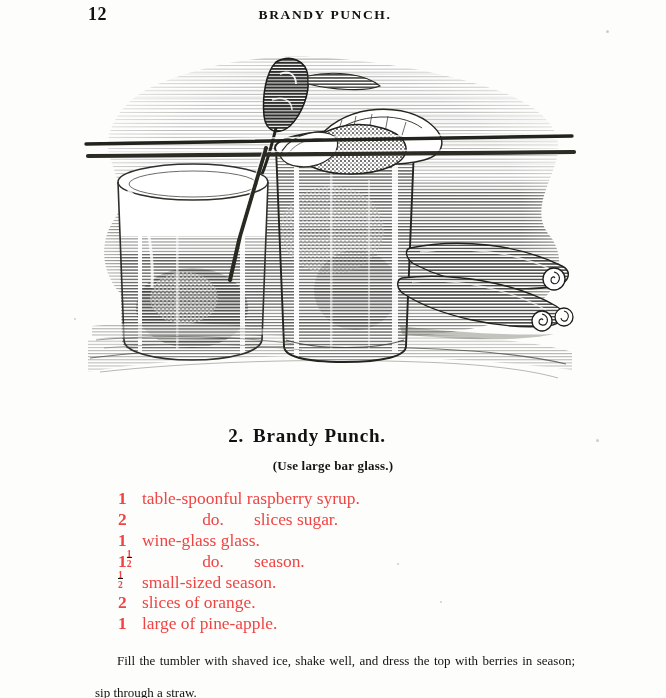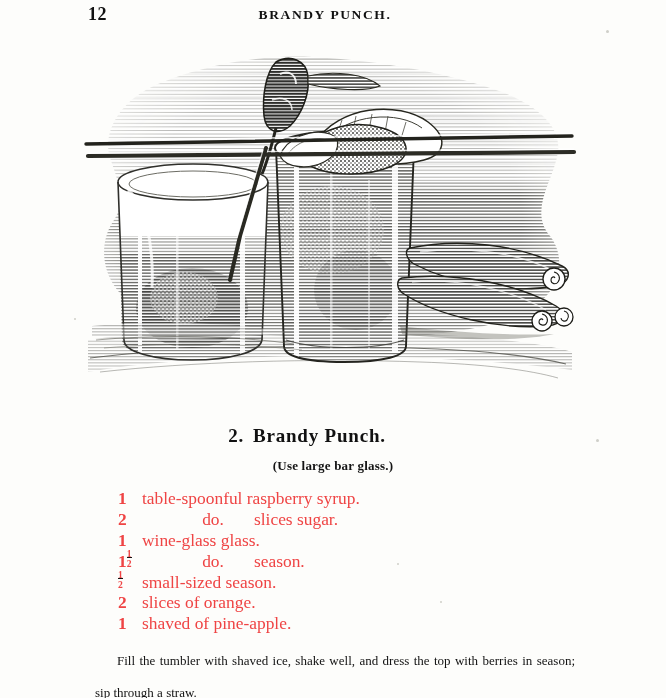--- a/index.html
+++ b/index.html
@@ -386,21 +386,21 @@
 
     <div class="ing-row">
       <span class="qty"><span class="frac"><span class="n">1</span><span class="d">2</span></span></span><span>small-sized</span>&nbsp;<span>season.</span>
     </div>
 
     <div class="ing-row">
       <span class="qty">2</span><span>slices of</span>&nbsp;<span>orange.</span>
     </div>
 
     <div class="ing-row">
-      <span class="qty">1</span><span>shaved of</span>&nbsp;<span>pine-apple.</span>
+      <span class="qty">1</span><span>large of</span>&nbsp;<span>pine-apple.</span>
     </div>
   </div>
 
   <div class="closing"><span class="indent"></span><span>Fill the tumbler with shaved ice, shake well, and dress the top with berries in season; sip through a straw.</span></div>
 
   <div class="speck" style="left:606px;top:30px;width:3px;height:3px;"></div>
   <div class="speck" style="left:596px;top:439px;width:3px;height:3px;"></div>
   <div class="speck" style="left:440px;top:601px;width:2px;height:2px;"></div>
   <div class="speck" style="left:397px;top:563px;width:2px;height:2px;"></div>
   <div class="speck" style="left:74px;top:318px;width:2px;height:2px;"></div>

